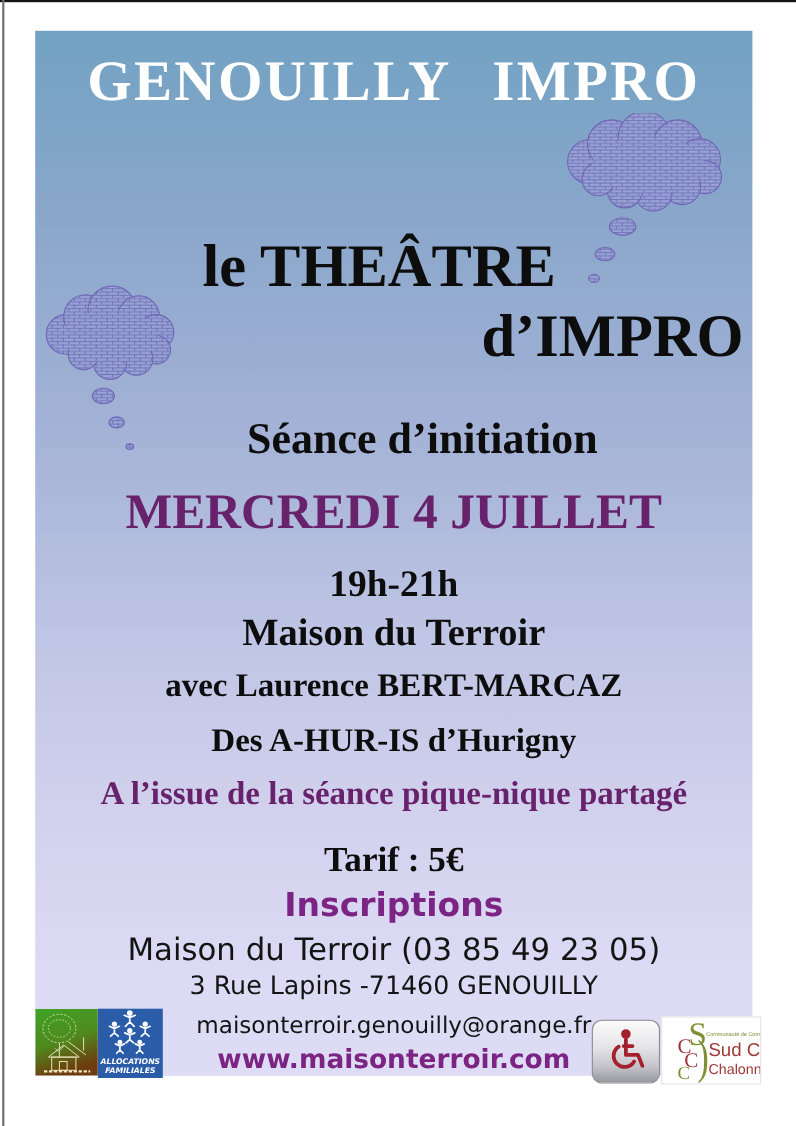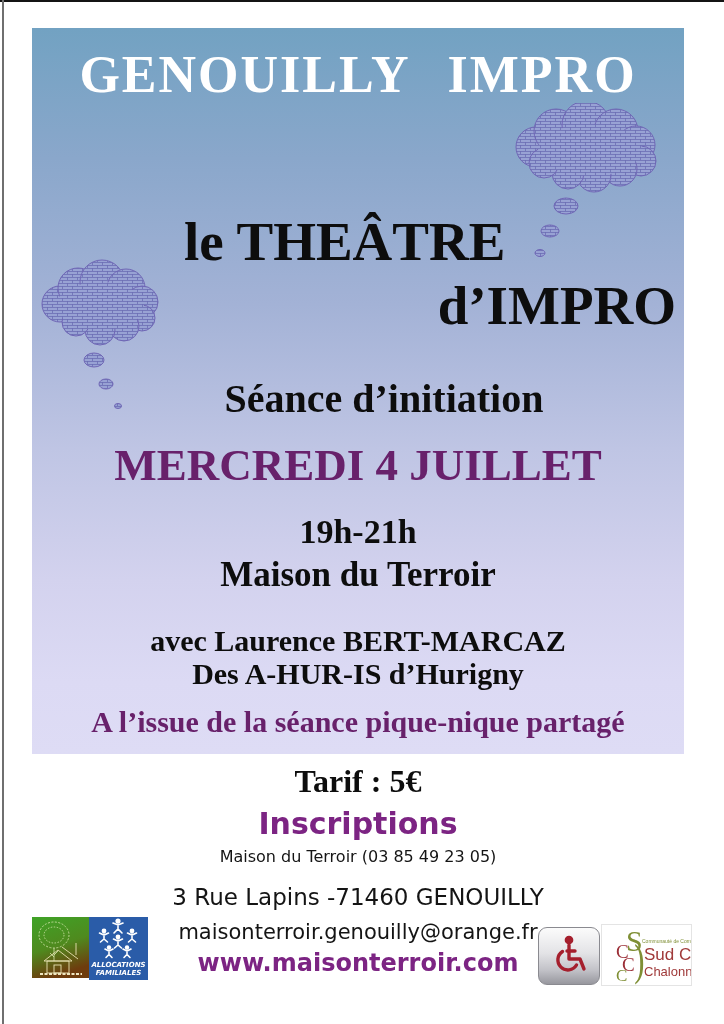--- a/index.html
+++ b/index.html
@@ -4,47 +4,47 @@
 <style>
   html,body{margin:0;padding:0;}
   .page{
     position:relative;width:724px;height:1024px;background:#ffffff;
     font-family:"Liberation Serif",serif;overflow:hidden;
   }
   .border-top{position:absolute;left:0;top:0;width:724px;height:2px;background:#141414;}
   .border-left{position:absolute;left:2px;top:0;width:2px;height:1024px;background:#6f6f6f;}
 
   .poster{
-    position:absolute;left:32px;top:28px;width:652px;height:726px;
+    position:absolute;left:32px;top:28px;width:652px;height:950px;
     background:linear-gradient(180deg,#72a2c2 0%,#8aa7cb 18%,#a3b2d6 38%,
                #bfc5e4 58%,#d3d2ee 76%,#dcdaf4 90%,#dedcf5 100%);
   }
 
   .line{position:absolute;left:0;width:100%;text-align:center;font-weight:bold;
         color:#0d0d0d;white-space:nowrap;line-height:1.05;}
 
   .title{top:20px;font-size:52px;color:#ffffff;letter-spacing:2px;word-spacing:24px;}
 
   .headline{position:absolute;font-weight:bold;color:#0d0d0d;font-size:55px;white-space:nowrap;line-height:1;}
   .headline-1{left:6px;top:116px;}
   .headline-2{left:152px;top:186px;}
   .headline-3{right:8px;top:250px;}
 
   .seance{top:350px;font-size:40px;margin-left:26px;}
   .date{top:414px;font-size:45px;color:#68216b;}
   .time{top:486px;font-size:34px;}
   .venue{top:529px;font-size:35px;}
-  .facil-1{top:597px;font-size:30px;}
+  .facil-1{top:580px;font-size:30px;}
   .facil-2{top:630px;font-size:30px;}
   .note{top:678px;font-size:30px;color:#68216b;}
   .price{top:737px;font-size:32px;}
 
   .sans{font-family:"DejaVu Sans",sans-serif;}
   .inscriptions{top:780px;font-size:30px;color:#7c2483;font-weight:bold;}
-  .contact-1{top:821px;font-size:16px;font-weight:normal;color:#141414;}
+  .contact-1{top:821px;font-size:28px;font-weight:normal;color:#141414;}
   .contact-2{top:857px;font-size:23px;font-weight:normal;color:#141414;}
   .email{top:893px;font-size:21px;font-weight:normal;color:#141414;}
   .website{top:923px;font-size:24px;color:#7c2483;font-weight:bold;}
 
   .cloud-svg{position:absolute;}
   .cloud-right{left:466px;top:75px;}
   .cloud-left{left:-2px;top:228px;}
 
   
   .logo{position:absolute;overflow:hidden;}

